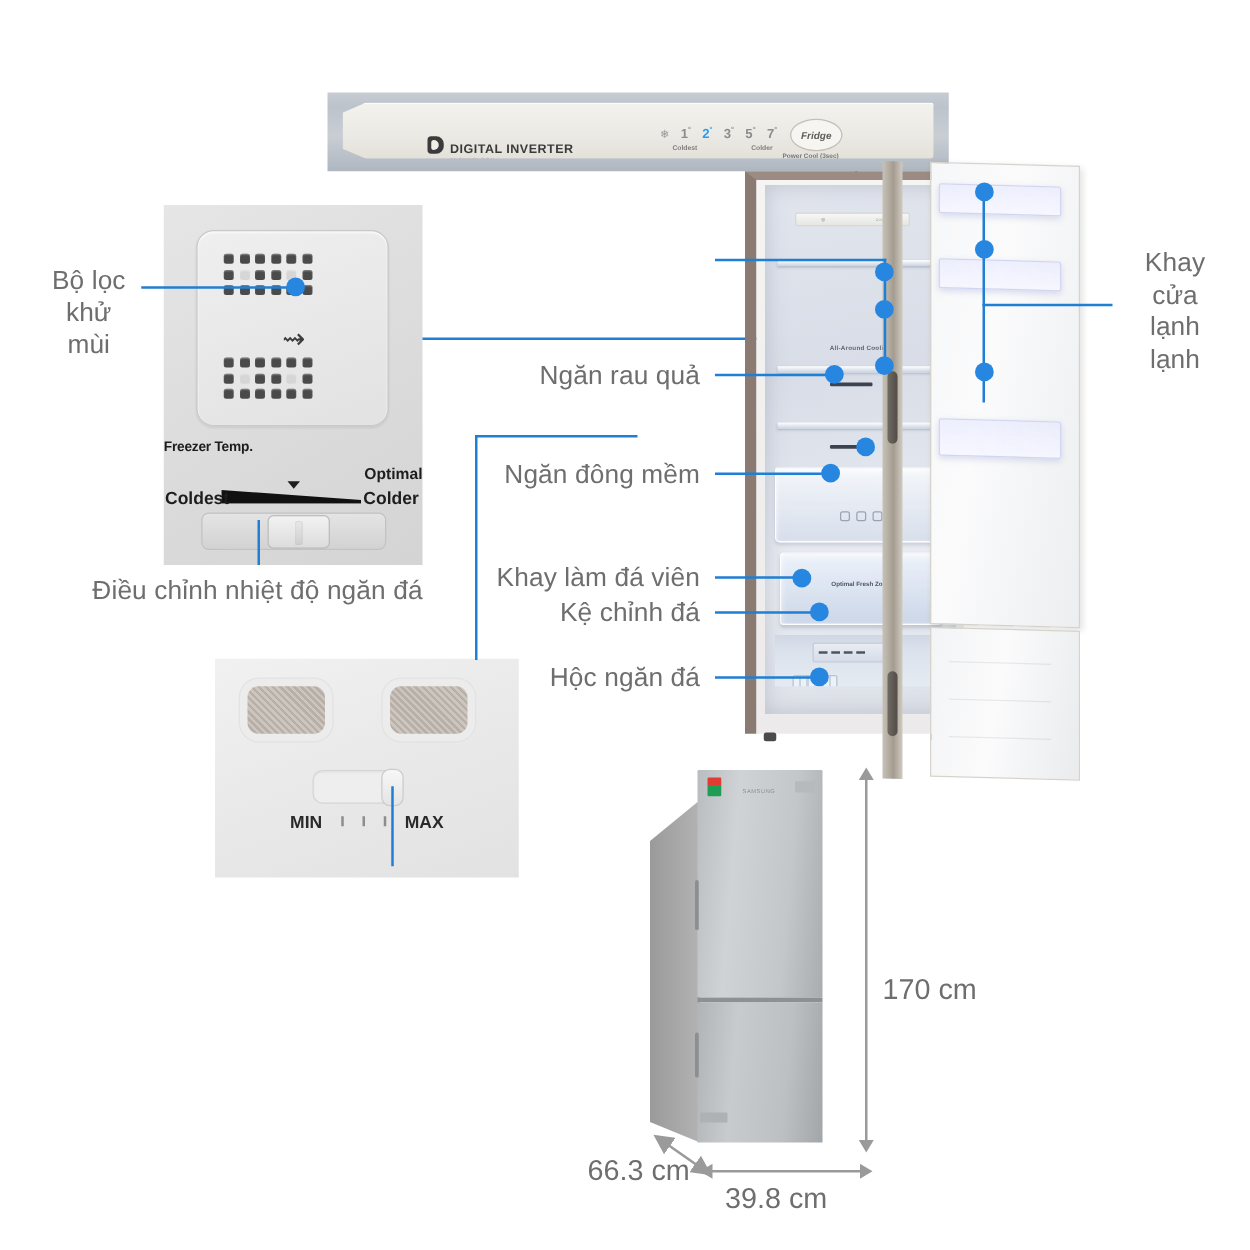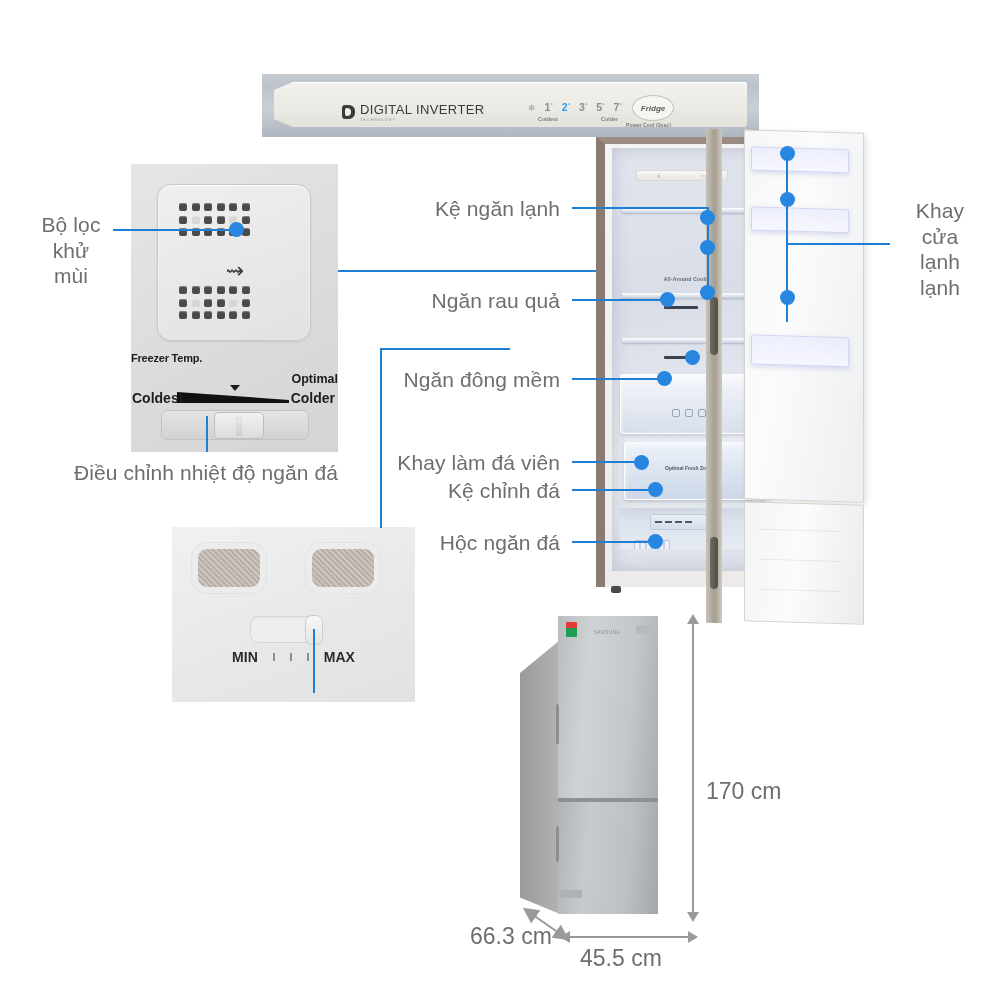--- a/index.html
+++ b/index.html
@@ -50,21 +50,21 @@
     position: absolute; left: 68px; top: 20px; display: flex; align-items: center; gap: 5px;
   }
   .di-mark {
     width: 13px; height: 14px; border-radius: 3px 6px 6px 3px;
     background: #3b3b3b; position: relative;
   }
   .di-mark:after {
     content:""; position:absolute; left:3px; top:3px; width:6px; height:8px;
     border-radius:2px 4px 4px 2px; background:#f1efe9;
   }
-  .di-text { font-size: 13px; font-weight: 400; color: #3a3a3a; letter-spacing: .4px; }
+  .di-text { font-size: 10px; font-weight: 700; color: #3a3a3a; letter-spacing: .4px; margin-top: 12px; }
   .di-sub { font-size: 3.6px; color: #8a8a8a; letter-spacing: 1.1px; margin-top:1px; }
 
   .temp-row {
     position: absolute; left: 254px; top: 19px; display: flex; align-items: baseline; gap: 9px;
   }
   .tdrop { font-size: 9px; color: #9a9a9a; }
   .tval { font-size: 10.5px; color: #8c8c8c; font-weight: 700; }
   .tval sup { font-size: 6px; }
   .tval.on { color: #2f9bf0; }
   .tsub {
@@ -502,21 +502,20 @@
 
     <div class="door-lower">
       <div class="door-emboss" style="top:26px;"></div>
       <div class="door-emboss" style="top:56px;"></div>
       <div class="door-emboss" style="top:86px;"></div>
     </div>
     <div class="door-lower-edge"></div>
     <div class="handle2"></div>
   </div>
 
-  <div class="lbl rt" style="left:380px; top:196px; width:180px;">Kệ ngăn lạnh</div>
   <div class="ln-h" style="left:572px; top:207px; width:137px;"></div>
   <div class="ln-v" style="left:707px; top:207px; height:92px;"></div>
   <div class="dot" style="left:700px; top:210px;"></div>
   <div class="dot" style="left:700px; top:240px;"></div>
   <div class="dot" style="left:700px; top:285px;"></div>
 
   <div class="lbl rt" style="left:380px; top:288px; width:180px;">Ngăn rau quả</div>
   <div class="ln-h" style="left:572px; top:299px; width:95px;"></div>
   <div class="dot" style="left:660px; top:292px;"></div>
 
@@ -567,21 +566,21 @@
     </div>
 
     <div class="arrow-line" style="left:240px; top:22px; width:2px; height:292px;"></div>
     <div class="ah" style="left:235px; top:14px; border-left:6px solid transparent; border-right:6px solid transparent; border-bottom:10px solid #9a9a9a;"></div>
     <div class="ah" style="left:235px; top:312px; border-left:6px solid transparent; border-right:6px solid transparent; border-top:10px solid #9a9a9a;"></div>
     <div class="dim-txt" style="left:254px; top:178px;">170 cm</div>
 
     <div class="arrow-line" style="left:116px; top:336px; width:122px; height:2px;"></div>
     <div class="ah" style="left:108px; top:331px; border-top:6px solid transparent; border-bottom:6px solid transparent; border-right:10px solid #9a9a9a;"></div>
     <div class="ah" style="left:236px; top:331px; border-top:6px solid transparent; border-bottom:6px solid transparent; border-left:10px solid #9a9a9a;"></div>
-    <div class="dim-txt" style="left:128px; top:345px;">45.5 cm</div>
+    <div class="dim-txt" style="left:128px; top:345px;">39.8 cm</div>
 
     <svg style="position:absolute; left:30px; top:296px; width:100px; height:56px; overflow:visible;">
       <defs>
         <marker id="ar1" markerWidth="8" markerHeight="8" refX="6" refY="4" orient="auto">
           <path d="M0,0 L8,4 L0,8 z" fill="#9a9a9a"></path>
         </marker>
         <marker id="ar2" markerWidth="8" markerHeight="8" refX="2" refY="4" orient="auto">
           <path d="M8,0 L0,4 L8,8 z" fill="#9a9a9a"></path>
         </marker>
       </defs>

